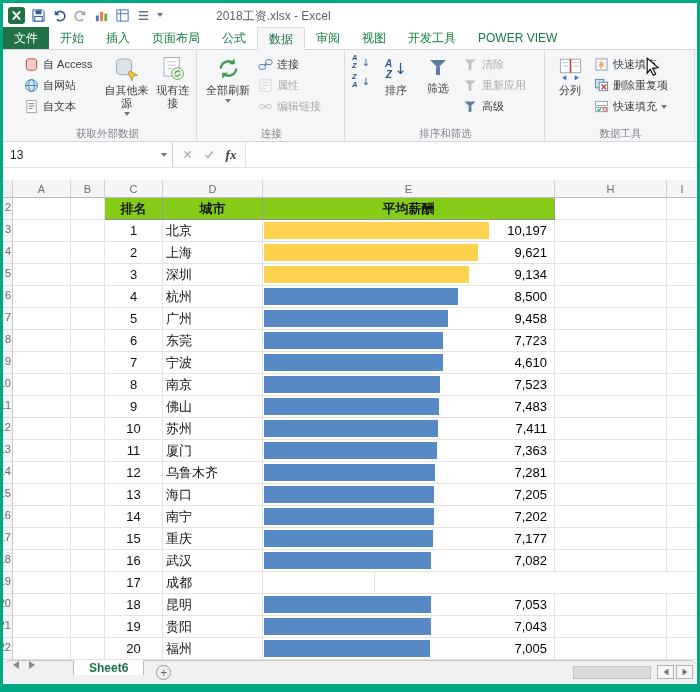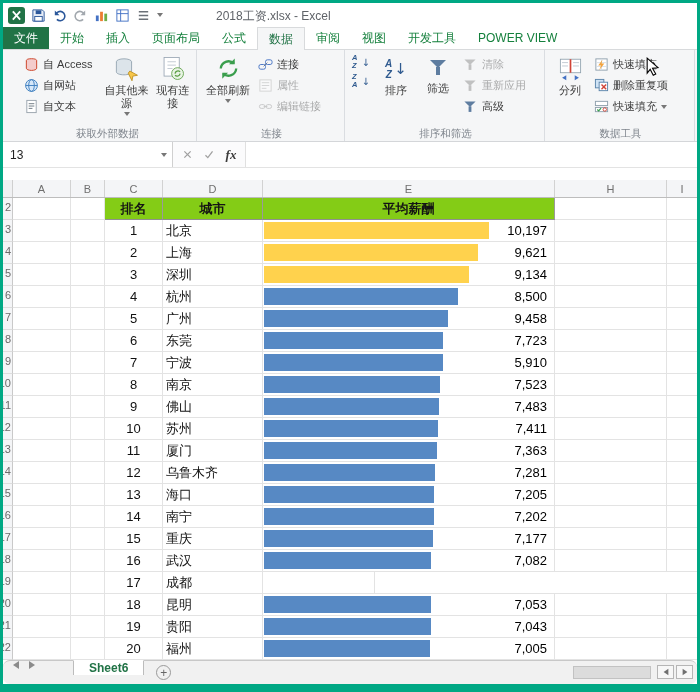--- a/index.html
+++ b/index.html
@@ -497,21 +497,21 @@
       <div class="grid-row">
     <div class="cell c-rh">
           <span class="rownum">9</span>
         </div>
     <div class="cell c-a"></div>
     <div class="cell c-b"></div>
     <div class="cell c-c rankcell">7</div>
     <div class="cell c-d citycell">宁波</div>
     <div class="cell c-e">
       <div class="bar" style="width: 179px; background: rgb(87, 137, 196);"></div>
-      <span class="val">5,910</span>
+      <span class="val">4,610</span>
     </div>
     <div class="cell c-h"></div>
     <div class="cell c-i"></div>
   </div>
       <div class="grid-row">
     <div class="cell c-rh">
           <span class="rownum">10</span>
         </div>
     <div class="cell c-a"></div>
     <div class="cell c-b"></div>

